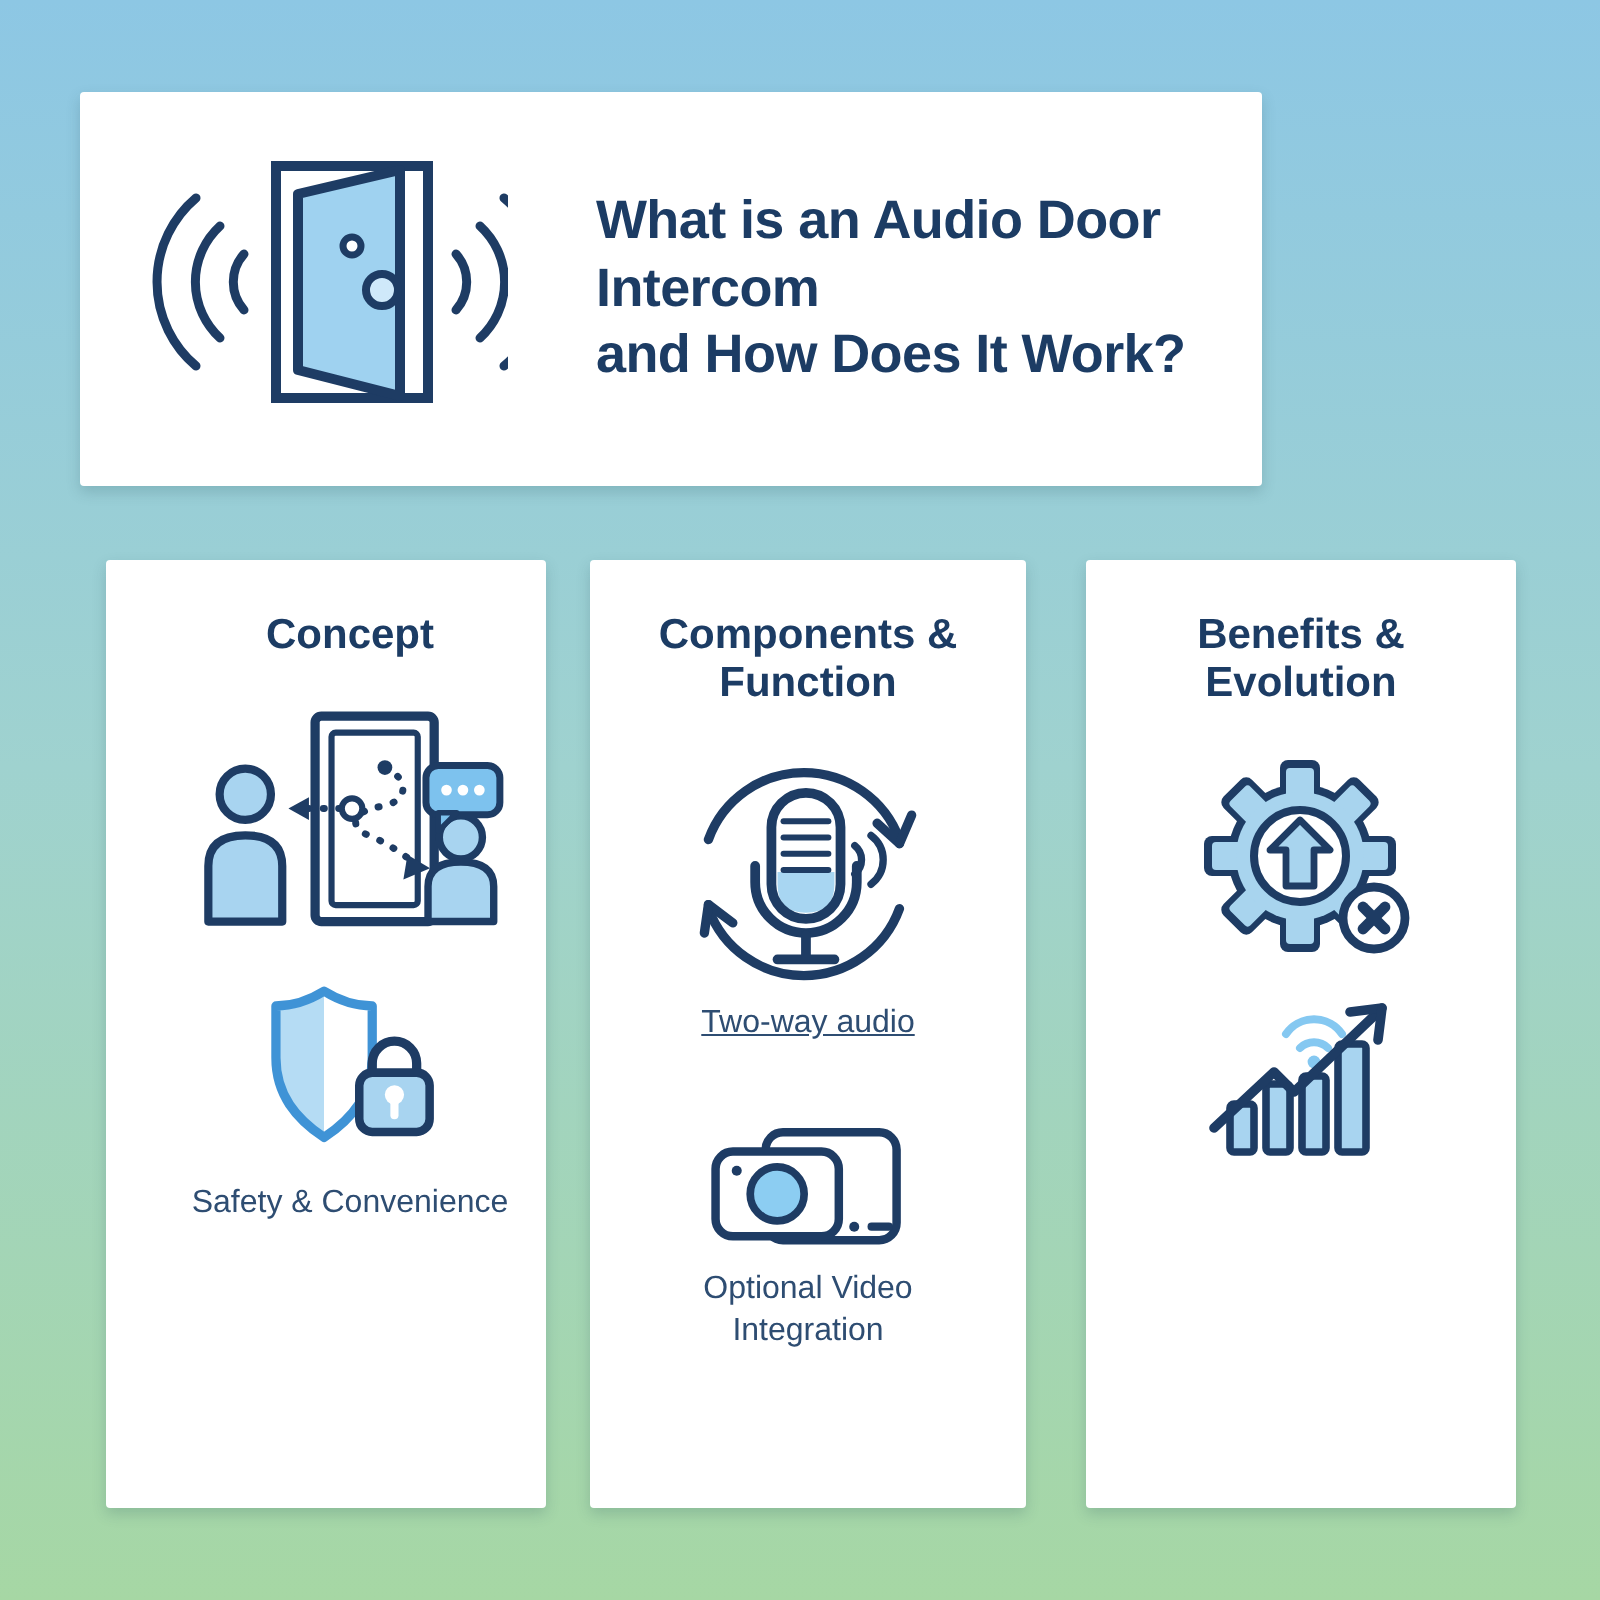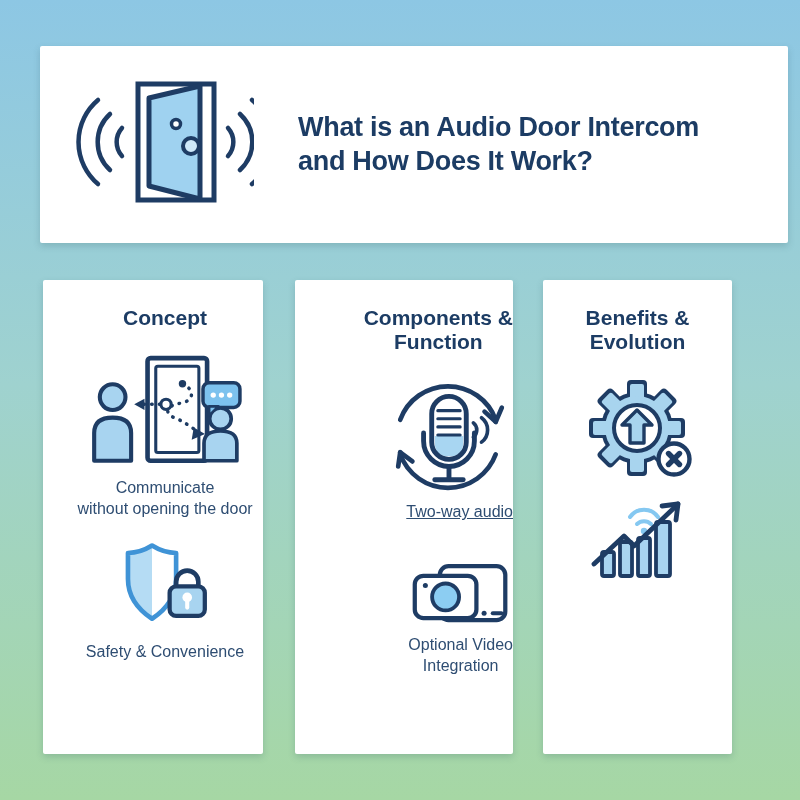--- a/index.html
+++ b/index.html
@@ -15,21 +15,21 @@
     background: linear-gradient(180deg, #8dc7e4 0%, #9fd2cf 48%, #a6d7a4 100%);
   }
   .card {
     position: absolute;
     background: #ffffff;
     border-radius: 2px;
     box-shadow: 0 3px 7px rgba(45, 85, 95, 0.22);
   }
   .header-card {
     left: 40px; top: 46px;
-    width: 748px; height: 197px;
+    width: 591px; height: 197px;
     display: flex;
     align-items: center;
   }
   .header-icon-wrap { margin-left: 32px; flex: 0 0 auto; }
   .page-title {
     margin-left: 44px;
     width: 452px;
     font-size: 27px;
     font-weight: 700;
     line-height: 1.24;
@@ -37,23 +37,23 @@
     color: #1c3c64;
     white-space: pre-line;
   }
   .col {
     top: 280px;
     height: 474px;
     display: flex;
     flex-direction: column;
     align-items: center;
   }
-  .col-concept  { left: 43px;  width: 220px; padding-left: 24px; }
-  .col-components { left: 295px; width: 218px; align-items: flex-end; }
-  .col-benefits { left: 543px; width: 189px; }
+  .col-concept  { left: 53px;  width: 220px; padding-left: 24px; }
+  .col-components { left: 295px; width: 218px; }
+  .col-benefits { left: 543px; width: 215px; }
   .col-heading {
     margin-top: 26px;
     font-size: 21px;
     font-weight: 700;
     line-height: 1.15;
     color: #1c3c64;
     text-align: center;
     white-space: pre-line;
   }
   .item-label {
@@ -130,22 +130,20 @@
       <circle cx="129" cy="63" r="10.5" fill="#a8d4f0" stroke="#1e3c64" stroke-width="3.6"></circle>
       <path d="M113,104 L113,87 Q113,75 129,75 Q145,75 145,87 L145,104 Z" fill="#a8d4f0" stroke="#1e3c64" stroke-width="3.6" stroke-linejoin="round"></path>
 
       <rect x="112" y="28" width="36" height="24" rx="6" fill="#7dc2ee" stroke="#1e3c64" stroke-width="3.4"></rect>
       <polygon points="118,51 127,51 118,60" fill="#7dc2ee" stroke="#1e3c64" stroke-width="2.6" stroke-linejoin="round"></polygon>
       <circle cx="122" cy="40" r="2.6" fill="#ffffff"></circle>
       <circle cx="130" cy="40" r="2.6" fill="#ffffff"></circle>
       <circle cx="138" cy="40" r="2.6" fill="#ffffff"></circle>
     </svg>
 
-    <p class="item-label label-1">Communicate
-without opening the door</p>
 
     <svg class="icon-2" width="100" height="88" viewBox="0 0 108 95">
       <defs>
           <clipPath id="shieldLeft">
             <rect x="0" y="0" width="40" height="95"></rect>
           </clipPath>
         </defs>
       <path d="M40,6 C48,11 57,14 66,14 L66,42 C66,62 55,75 40,85 C25,75 14,62 14,42 L14,14 C23,14 32,11 40,6 Z" fill="#ffffff"></path>
       <path d="M40,6 C48,11 57,14 66,14 L66,42 C66,62 55,75 40,85 C25,75 14,62 14,42 L14,14 C23,14 32,11 40,6 Z" fill="#b5dcf4" clip-path="url(#shieldLeft)"></path>
       <path d="M40,6 C48,11 57,14 66,14 L66,42 C66,62 55,75 40,85 C25,75 14,62 14,42 L14,14 C23,14 32,11 40,6 Z" fill="none" stroke="#3f93d6" stroke-width="5" stroke-linejoin="round"></path>

